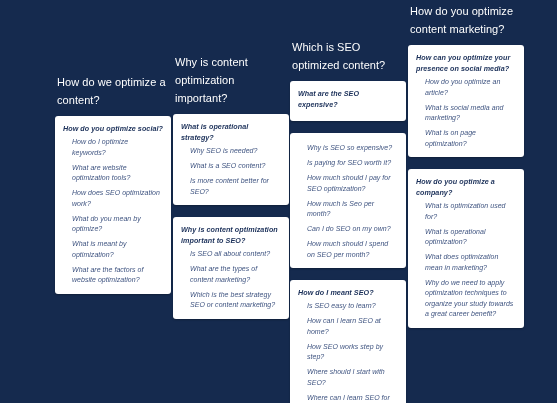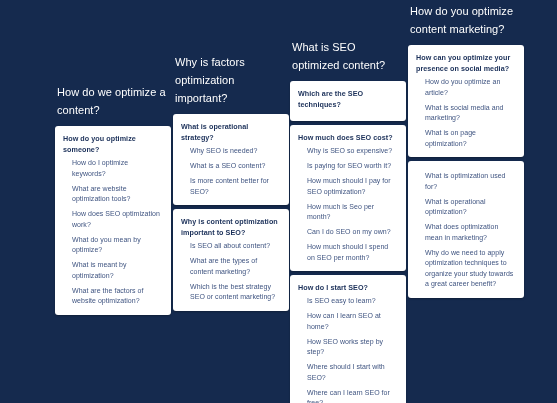--- a/index.html
+++ b/index.html
@@ -22,41 +22,42 @@
     inset: 0;
     background: #152a4e;
   }
 
   .column {
     position: absolute;
     width: 116px;
   }
 
   
-  #col-1 { left: 55px;  top: 83px;  }
+  #col-1 { left: 55px;  top: 73px;  }
   #col-2 { left: 173px; top: 53px;  }
   #col-3 { left: 290px; top: 38px;  }
   #col-4 { left: 408px; top: 2px;   }
 
   .column-header {
     color: #ffffff;
     font-size: 11px;
     font-weight: normal;
     line-height: 18px;
     letter-spacing: 0.05px;
     margin-bottom: 7px;
     padding-left: 2px;
   }
 
   .card {
     background: #ffffff;
     border-radius: 3px;
     padding: 7px 8px 8px 8px;
-    margin-bottom: 4px;
+    margin-bottom: 12px;
     box-shadow: 0 1px 2px rgba(0,0,0,0.28);
+    font-style: italic;
   }
 
   .card-title {
     color: #1b3059;
     font-size: 7.2px;
     font-weight: bold;
     line-height: 11px;
     letter-spacing: 0.05px;
     margin-bottom: 3px;
   }
@@ -79,34 +80,34 @@
 </head>
 <body>
 
 <div id="board">
 
   <div class="column" id="col-1">
     <div class="column-header">How do we optimize a content?</div>
 
 
     <div class="card">
-      <div class="card-title">How do you optimize someone?</div>
+      <div class="card-title">How do you optimize social?</div>
       <ul class="card-items">
         <li class="card-item">How do I optimize keywords?</li>
         <li class="card-item">What are website optimization tools?</li>
         <li class="card-item">How does SEO optimization work?</li>
         <li class="card-item">What do you mean by optimize?</li>
         <li class="card-item">What is meant by optimization?</li>
         <li class="card-item">What are the factors of website optimization?</li>
       </ul>
     </div>
   </div>
 
   <div class="column" id="col-2">
-    <div class="column-header">Why is factors optimization important?</div>
+    <div class="column-header">Why is content optimization important?</div>
 
     <div class="card">
       <div class="card-title">What is operational strategy?</div>
       <ul class="card-items">
         <li class="card-item">Why SEO is needed?</li>
         <li class="card-item">What is a SEO content?</li>
         <li class="card-item">Is more content better for SEO?</li>
       </ul>
     </div>
 
@@ -115,41 +116,40 @@
       <ul class="card-items">
         <li class="card-item">Is SEO all about content?</li>
         <li class="card-item">What are the types of content marketing?</li>
         <li class="card-item">Which is the best strategy SEO or content marketing?</li>
       </ul>
     </div>
 
   </div>
 
   <div class="column" id="col-3">
-    <div class="column-header">What is SEO optimized content?</div>
+    <div class="column-header">Which is SEO optimized content?</div>
 
     <div class="card">
-      <div class="card-title">Which are the SEO techniques?</div>
+      <div class="card-title">What are the SEO expensive?</div>
       <ul class="card-items"></ul>
     </div>
 
     <div class="card">
-      <div class="card-title">How much does SEO cost?</div>
       <ul class="card-items">
         <li class="card-item">Why is SEO so expensive?</li>
         <li class="card-item">Is paying for SEO worth it?</li>
         <li class="card-item">How much should I pay for SEO optimization?</li>
         <li class="card-item">How much is Seo per month?</li>
         <li class="card-item">Can I do SEO on my own?</li>
         <li class="card-item">How much should I spend on SEO per month?</li>
       </ul>
     </div>
 
     <div class="card">
-      <div class="card-title">How do I start SEO?</div>
+      <div class="card-title">How do I meant SEO?</div>
       <ul class="card-items">
         <li class="card-item">Is SEO easy to learn?</li>
         <li class="card-item">How can I learn SEO at home?</li>
         <li class="card-item">How SEO works step by step?</li>
         <li class="card-item">Where should I start with SEO?</li>
         <li class="card-item">Where can I learn SEO for free?</li>
 
       </ul>
     </div>
   </div>
@@ -161,20 +161,21 @@
       <div class="card-title">How can you optimize your presence on social media?</div>
       <ul class="card-items">
         <li class="card-item">How do you optimize an article?</li>
         <li class="card-item">What is social media and marketing?</li>
         <li class="card-item">What is on page optimization?</li>
       </ul>
     </div>
 
 
     <div class="card">
+      <div class="card-title">How do you optimize a company?</div>
       <ul class="card-items">
         <li class="card-item">What is optimization used for?</li>
         <li class="card-item">What is operational optimization?</li>
         <li class="card-item">What does optimization mean in marketing?</li>
         <li class="card-item">Why do we need to apply optimization techniques to organize your study towards a great career benefit?</li>
 
       </ul>
     </div>
   </div>
 

